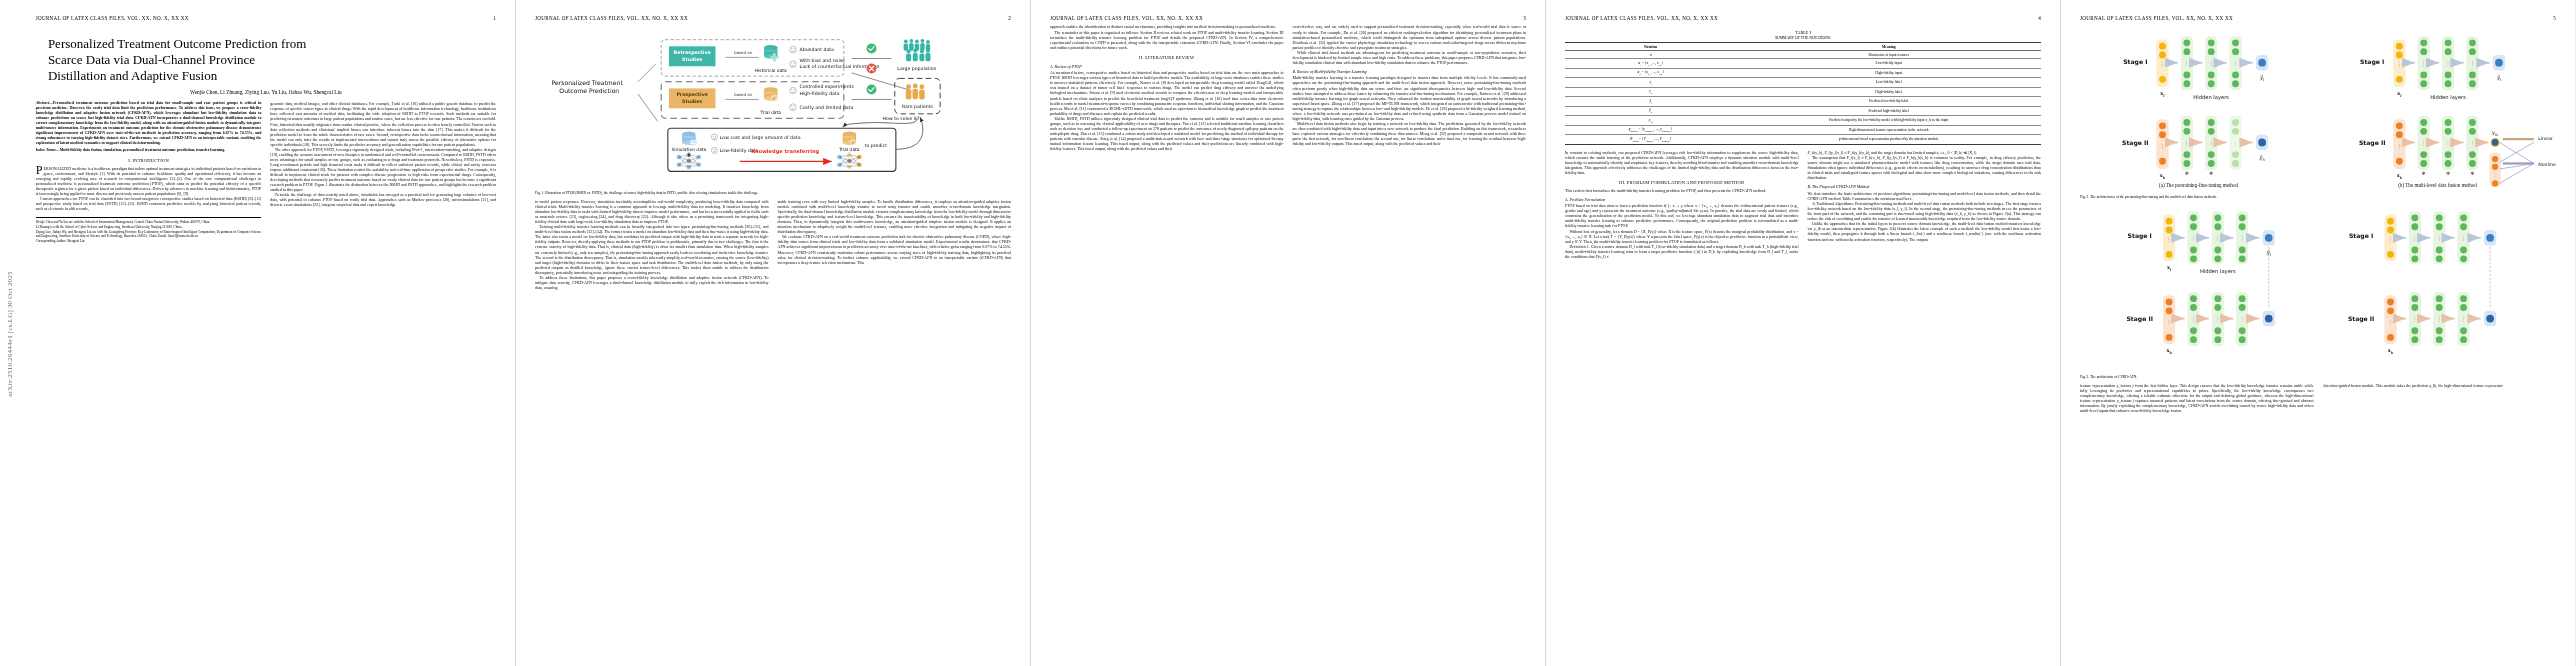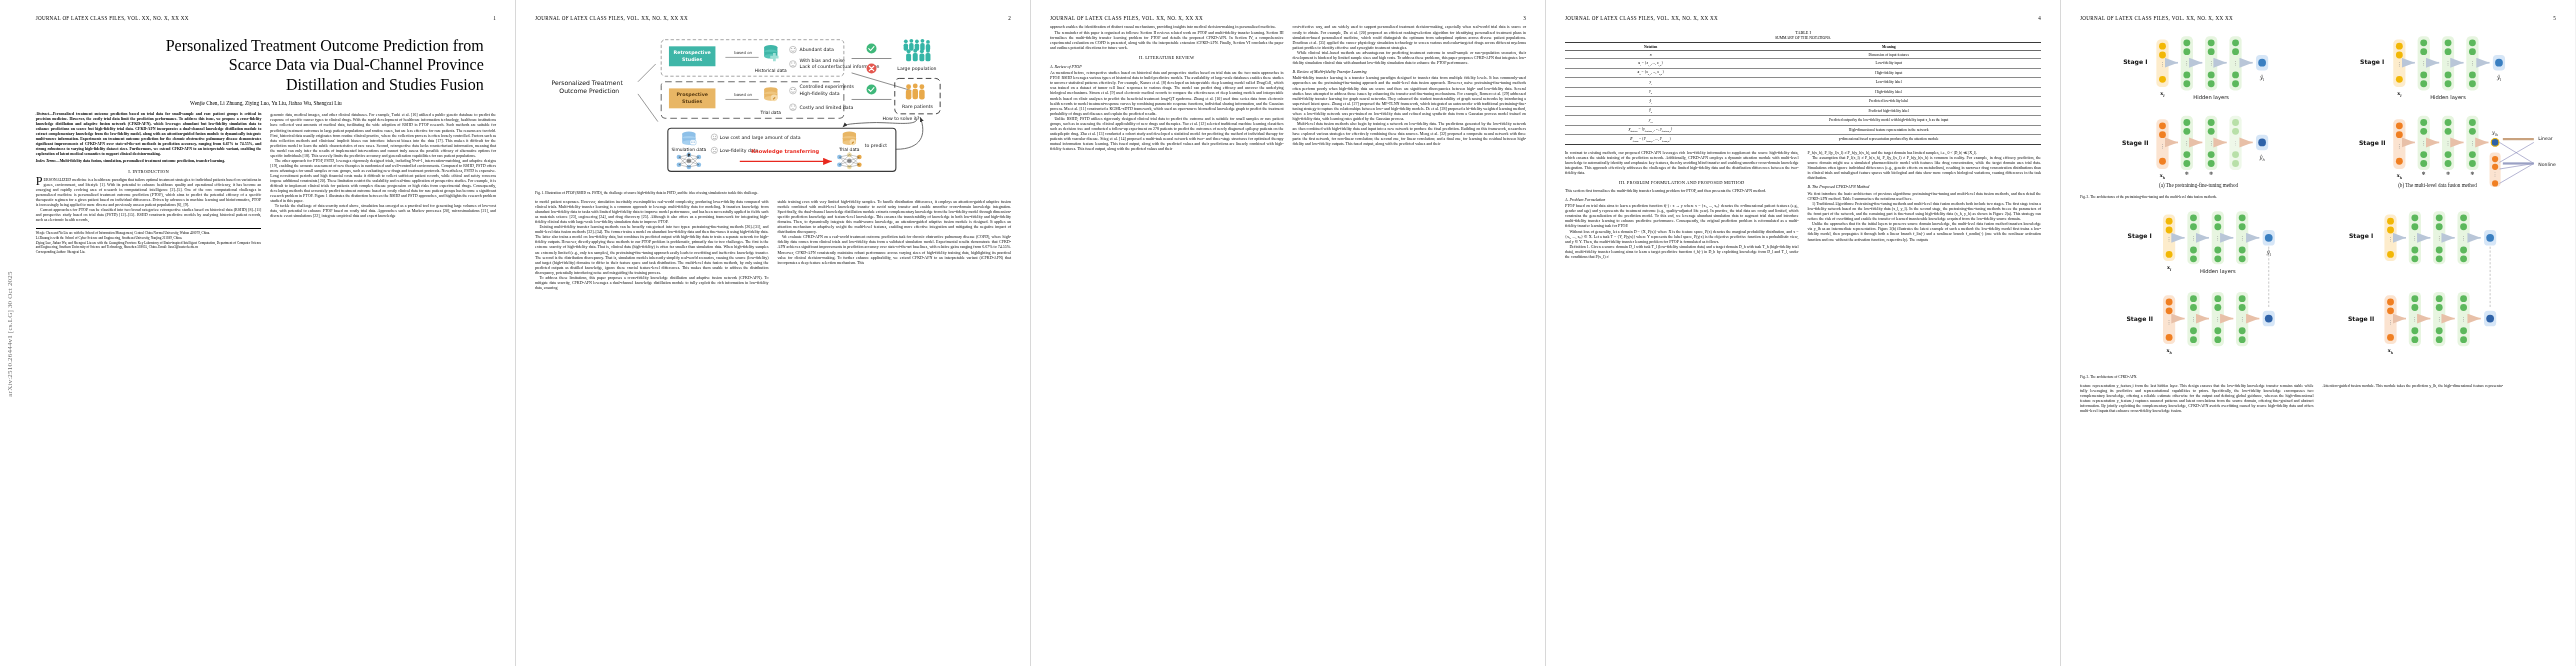--- a/index.html
+++ b/index.html
@@ -41,22 +41,22 @@
     transform:rotate(-90deg);
     white-space:nowrap;
     font-size:7px;
     color:#6d6d6d;
     letter-spacing:0.2px;
     font-family:"Liberation Serif", serif;
   }
 
   
   .title {
-    text-align:right;
-    font-size:16px;
+    text-align:left;
+    font-size:13px;
     line-height:1.23;
     margin:14.5px 12.2px 0 12.2px;
     font-weight:400;
   }
   .authors {
     text-align:center;
     font-size:5.3px;
     margin-top:5px;
     margin-bottom:6.7px;
   }
@@ -163,21 +163,21 @@
     </div>
     <div class="runhead" style="padding-left:16.7px;">
       <span class="rh-l">JOURNAL OF LATEX CLASS FILES, VOL. XX, NO. X, XX XX</span>
       <span class="rh-r pagenum-r">1</span>
     </div>
 
     <div style="padding-left:16.7px;">
       <div class="title">
         <div>Personalized Treatment Outcome Prediction from</div>
         <div>Scarce Data via Dual-Channel Province</div>
-        <div>Distillation and Studies Fusion</div>
+        <div>Distillation and Adaptive Fusion</div>
       </div>
       <div class="authors">Wenjie Chen, Li Zhuang, Ziying Luo, Yu Liu, Jiahao Wu, Shengcai Liu</div>
 
       <div class="cols">
         <div class="col">
           <p class="abs"><span class="lead">Abstract</span><span>—Personalized treatment outcome prediction based on trial data for small-sample and rare patient groups is critical in precision medicine. However, the costly trial data limit the prediction performance. To address this issue, we propose a cross-fidelity knowledge distillation and adaptive fusion network (CFKD-AFN), which leverages abundant but low-fidelity simulation data to enhance predictions on scarce but high-fidelity trial data. CFKD-AFN incorporates a dual-channel knowledge distillation module to extract complementary knowledge from the low-fidelity model, along with an attention-guided fusion module to dynamically integrate multi-source information. Experiments on treatment outcome prediction for the chronic obstructive pulmonary disease demonstrates significant improvements of CFKD-AFN over state-of-the-art methods in prediction accuracy, ranging from 6.67% to 74.55%, and strong robustness to varying high-fidelity dataset sizes. Furthermore, we extend CFKD-AFN to an interpretable variant, enabling the exploration of latent medical semantics to support clinical decision-making.</span></p>
           <p class="abs" style="margin-top:2.8px;"><span class="lead">Index Terms</span><span>—Multi-fidelity data fusion, simulation, personalized treatment outcome prediction, transfer learning.</span></p>
 
           <div class="sechead">I. INTRODUCTION</div>
 

